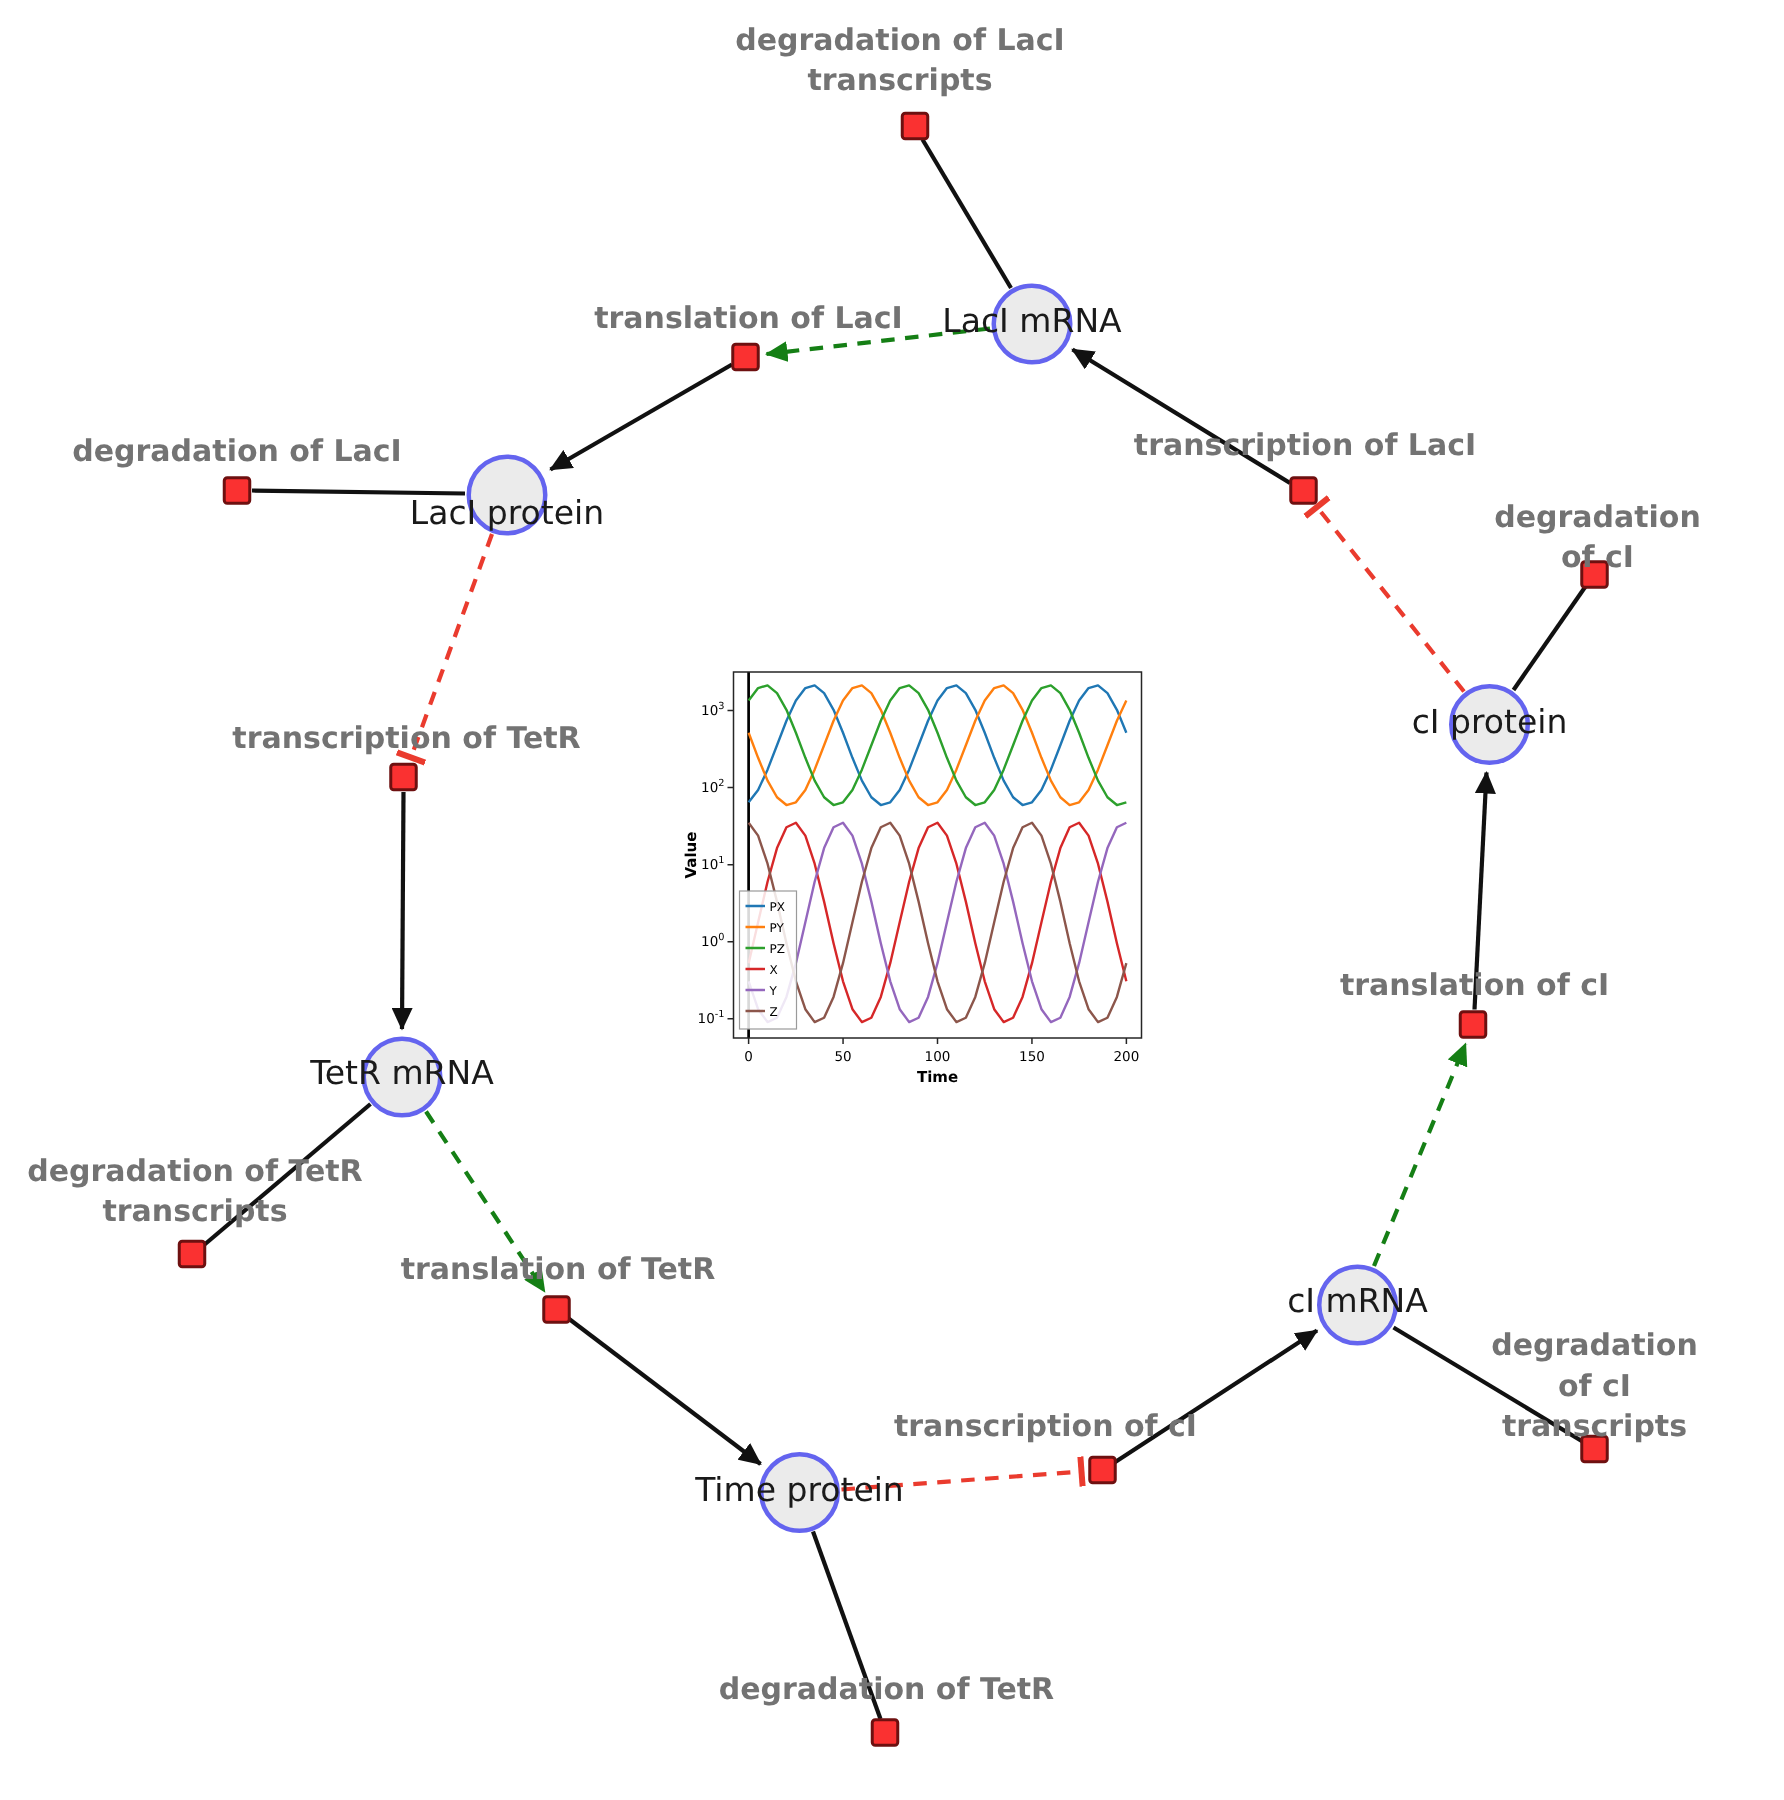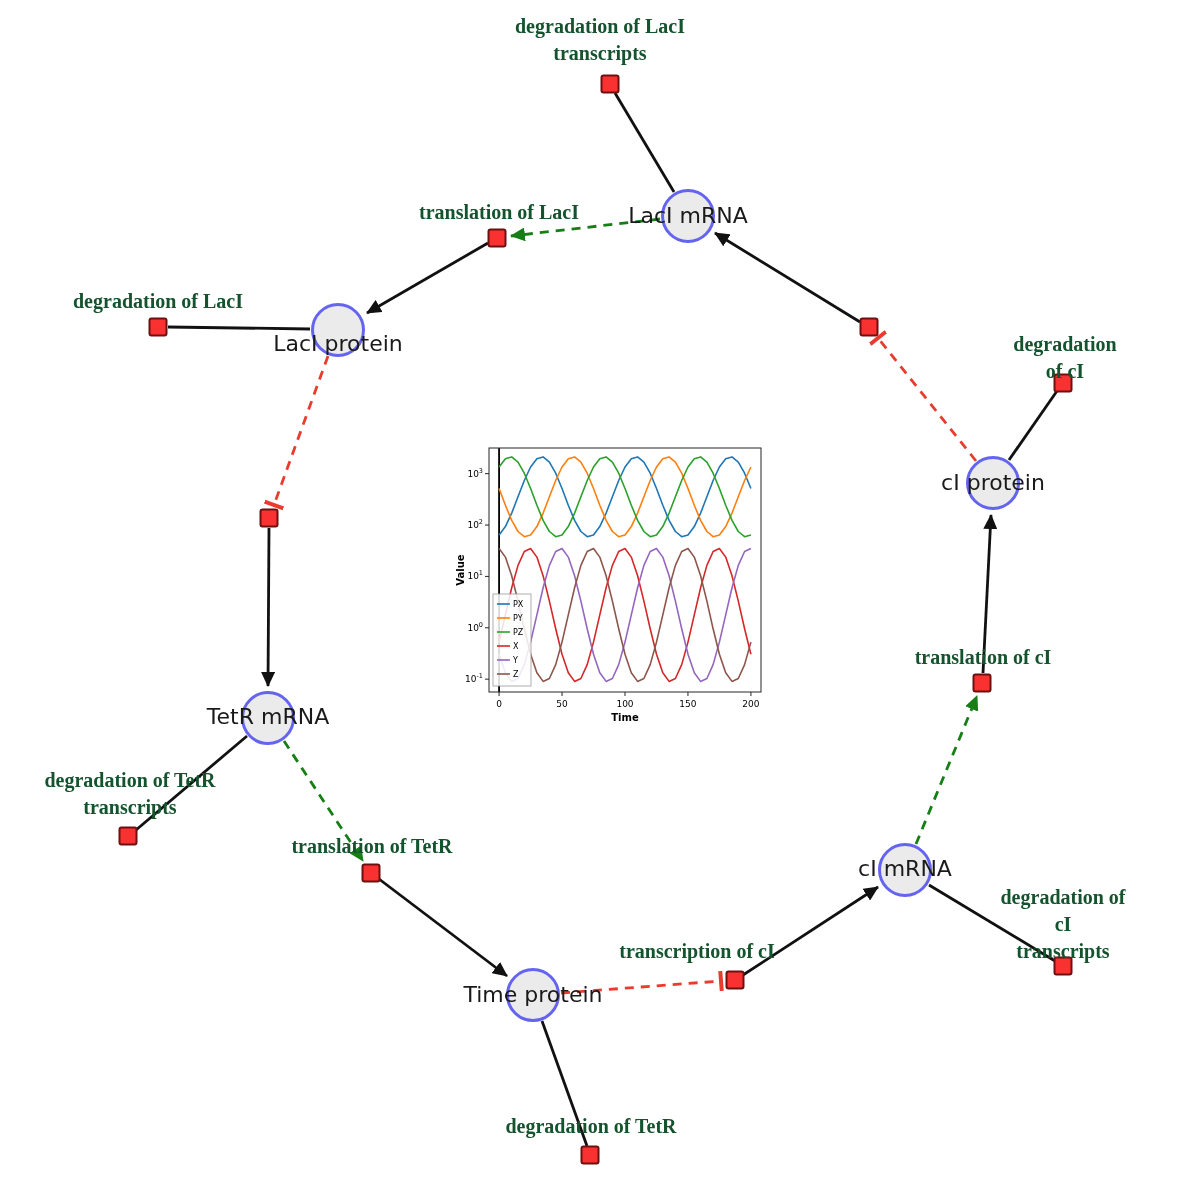--- a/index.html
+++ b/index.html
@@ -17,22 +17,22 @@
     position:absolute;width:19px;height:19px;border-radius:3px;
     background:#fa3131;border:2.5px solid #6e1010;
     transform:translate(-50%,-50%);box-sizing:border-box;
   }
   .s-label{
     position:absolute;transform:translate(-50%,-50%);
     font-size:22px;color:#1a1a1a;white-space:nowrap;text-align:center;
   }
   .r-label{
     position:absolute;transform:translate(-50%,-50%);
-    font-size:20px;font-weight:bold;color:#14532d;
-    white-space:pre-line;text-align:center;line-height:1.35;font-family:Liberation Serif, serif;
+    font-size:20px;font-weight:bold;color:#737373;
+    white-space:pre-line;text-align:center;line-height:1.35;
   }
   .chart{position:absolute;left:455px;top:434px;width:320px;height:330px;background:#ffffff;}
 </style>
 </head>
 <body>
 
 <div class="canvas">
 
   <svg class="edges" width="1189" height="1200">
     <defs>
@@ -93,22 +93,24 @@
   <div class="s-label" style="left:688px;top:215px">LacI mRNA</div>
   <div class="s-label" style="left:338px;top:343px">LacI protein</div>
   <div class="s-label" style="left:268px;top:716px">TetR mRNA</div>
   <div class="s-label" style="left:533px;top:994px">Time protein</div>
   <div class="s-label" style="left:905px;top:868px">cI mRNA</div>
   <div class="s-label" style="left:993px;top:482px">cI protein</div>
 
   <div class="r-label" style="left:600px;top:40px">degradation of LacI
 transcripts</div>
   <div class="r-label" style="left:499px;top:212px">translation of LacI</div>
+  <div class="r-label" style="left:870px;top:297px">transcription of LacI</div>
   <div class="r-label" style="left:158px;top:301px">degradation of LacI</div>
   <div class="r-label" style="left:1065px;top:358px">degradation of cI</div>
+  <div class="r-label" style="left:271px;top:492px">transcription of TetR</div>
   <div class="r-label" style="left:983px;top:657px">translation of cI</div>
   <div class="r-label" style="left:130px;top:794px">degradation of TetR
 transcripts</div>
   <div class="r-label" style="left:372px;top:846px">translation of TetR</div>
   <div class="r-label" style="left:1063px;top:924px">degradation of cI
 transcripts</div>
   <div class="r-label" style="left:697px;top:951px">transcription of cI</div>
   <div class="r-label" style="left:591px;top:1126px">degradation of TetR</div>
 
   <div class="chart">

